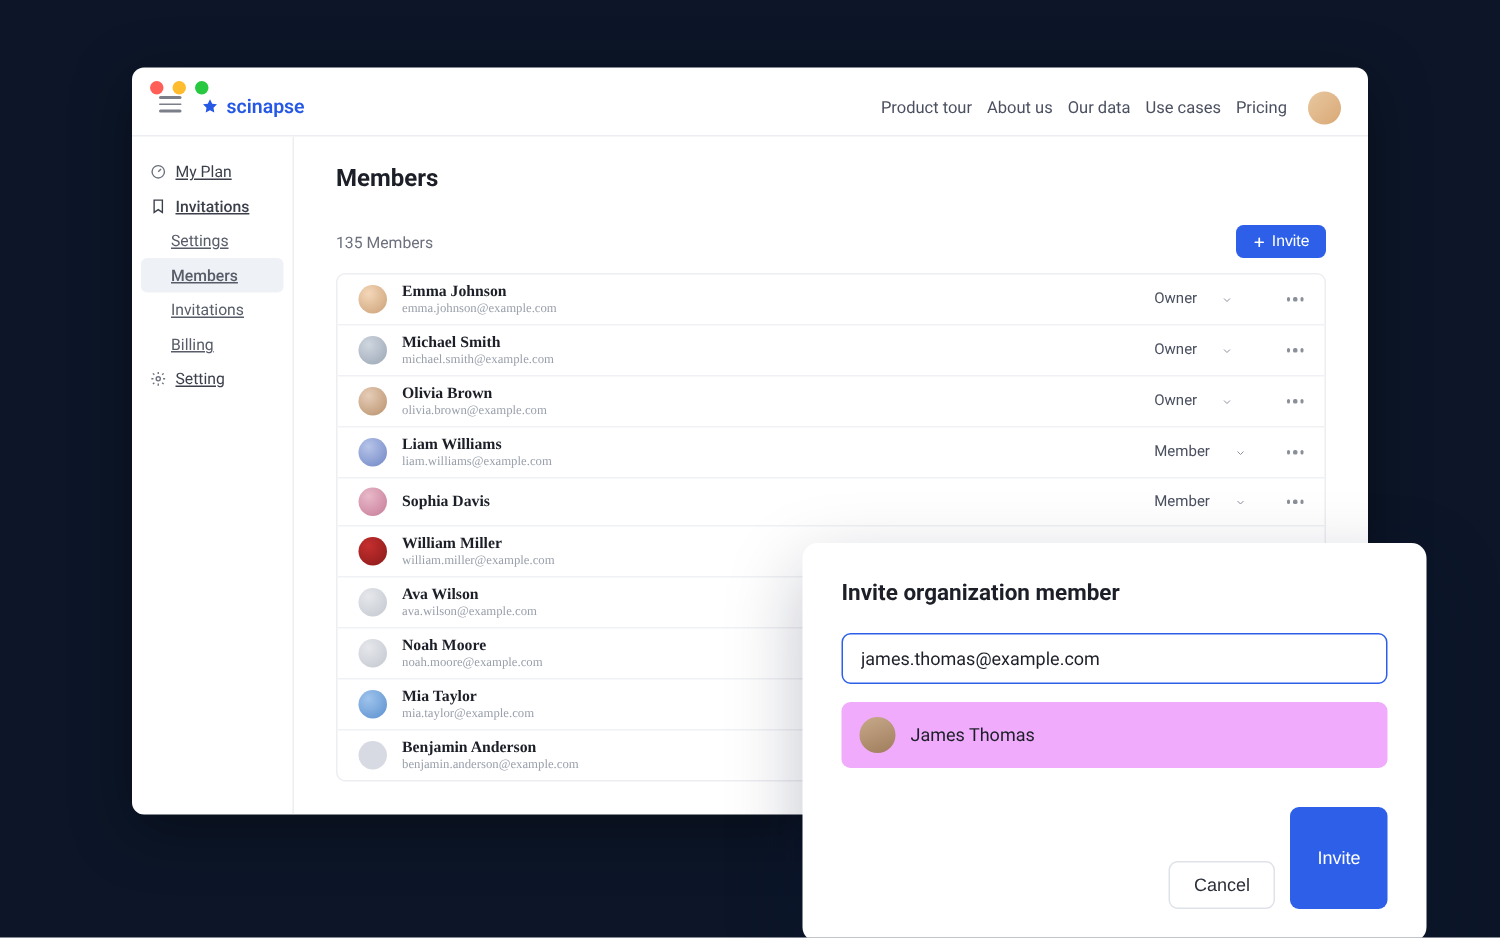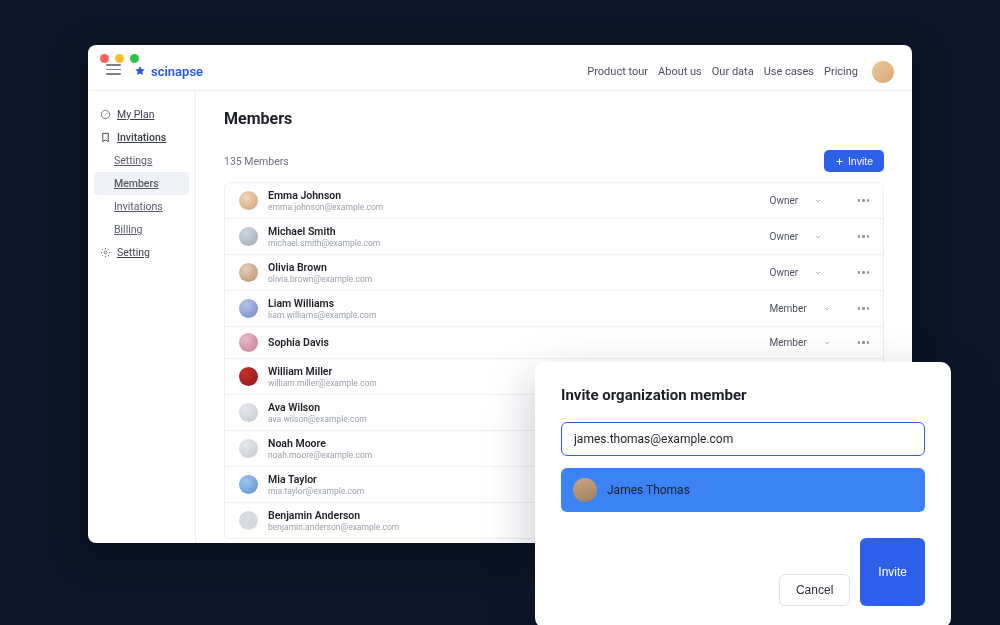--- a/index.html
+++ b/index.html
@@ -161,21 +161,21 @@
     font-size:10px;
   }
   .row:last-child{border-bottom:none;}
   .avatar{
     width:19px;height:19px;border-radius:50%;
     background:#d7dae2;
     flex:none;
     margin-right:10px;
     background-size:cover;
   }
-  .name-col{flex:1;}
+  .name-col{flex:1;font-family:Liberation Serif, serif;}
   .name{font-weight:600;color:#1c1f27;font-size:10.5px;}
   .email{font-size:8.5px;color:#9aa0ab;margin-top:0px;}
   .role{
     font-size:10px;color:#4b5060;
     display:flex;align-items:center;gap:16px;
     width:70px;
     cursor:pointer;
   }
   .role svg{width:8px;height:8px;}
   .more{
@@ -208,21 +208,21 @@
     border:1.5px solid #2e5fe8;
     border-radius:6px;
     padding:9px 12px;
     font-size:12px;
     color:#1c1f27;
     outline:none;
     font-family:inherit;
   }
   .suggest{
     margin-top:12px;
-    background:#3b82f6;
+    background:#f0abfc;
     border-radius:6px;
     padding:10px 12px;
     display:flex;align-items:center;gap:10px;
     font-size:12px;
     color:#1c1f27;
     cursor:pointer;
   }
   .suggest .sug-av{
     width:24px;height:24px;border-radius:50%;
     background:linear-gradient(160deg,#c7a98a,#9f7d5c);

